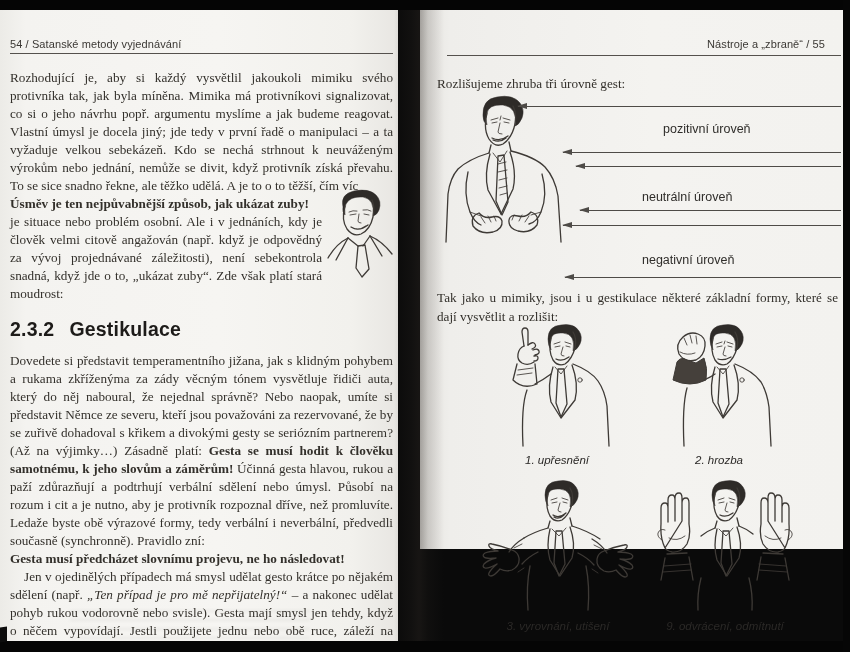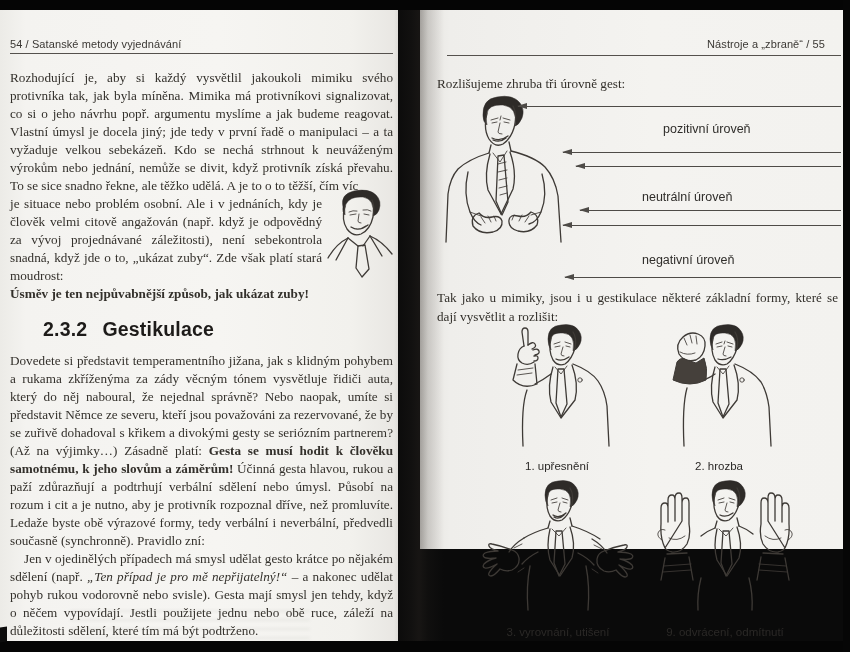--- a/index.html
+++ b/index.html
@@ -47,41 +47,41 @@
   .para1a { margin-top:15px; }
   .narrow-col { width:312px; }
   .bold-line { font-weight:bold; }
   .indented { text-indent:14px; }
   .it { font-style:italic; }
 
   .section-heading {
     font-family:"Liberation Sans", sans-serif; font-weight:bold; font-size:19.5px; color:#1d1b19;
     margin:15px 0 11px 0; letter-spacing:.2px;
   }
-  .section-heading .num { margin-right:15px;margin-left:33px; }
+  .section-heading .num { margin-right:15px; }
 
   
   .intro-line { position:absolute; left:17px; top:66px; width:400px; font-size:13.2px; color:#33302b; }
   .big-figure { position:absolute; left:23px; top:82px; }
   .levels { position:absolute; left:0; top:0; width:423px; height:300px; pointer-events:none; }
   .arrow { position:absolute; height:0; border-top:1.4px solid #4e4b47; }
   .arrow::before {
     content:""; position:absolute; left:-1px; top:-4.4px;
     border-top:3.6px solid transparent; border-bottom:3.6px solid transparent;
     border-right:10px solid #4e4b47;
   }
   .level-label {
     position:absolute; left:222px; font-family:"Liberation Sans", sans-serif;
     font-size:12.5px; color:#2f2d2a;
   }
   .body2 { position:absolute; left:17px; top:279px; width:401px; font-size:13.2px; line-height:18.5px; text-align:justify; color:#33302b; }
 
   .fig { position:absolute; text-align:center; }
   .fig-caption {
-    font-family:"Liberation Sans", sans-serif; font-size:11.5px; color:#2b2927; margin-top:8px;
+    font-family:"Liberation Sans", sans-serif; font-size:11.5px; color:#2b2927; margin-top:2px;font-style:italic;
   }
 
   
   .sk { fill:none; stroke:#3e3a36; stroke-width:1.3; stroke-linecap:round; stroke-linejoin:round; }
   .thin { stroke-width:.85; }
   .hair { fill:#2e2b28; stroke:#2e2b28; stroke-width:.5; }
   .sleeve-dark { fill:#45403b; stroke:#3e3a36; stroke-width:1; }
 
   .face-float { position:absolute; left:320px; top:176px; }
 
@@ -97,41 +97,42 @@
 
 <div class="scan">
 
   <div class="page-left">
     <div class="pg-header">54 / Satanské metody vyjednávání</div>
     <hr class="rule-left">
 
     <p class="body-text para1a">Rozhodující je, aby si každý vysvětlil jakoukoli mimiku svého protivníka tak, jak byla míněna. Mimika má protivníkovi signalizovat, co si o jeho návrhu popř. argumentu myslíme a jak budeme reagovat. Vlastní úmysl je docela jiný; jde tedy v první řadě o manipulaci – a ta vyžaduje velkou sebekázeň. Kdo se nechá strhnout k neuváženým výrokům nebo jednání, nemůže se divit, když protivník získá převahu. To se sice snadno řekne, ale těžko udělá. A je to o to těžší, čím víc</p>
 
     <div class="narrow-col">
+      <p class="body-text bold-line">Úsměv je ten nejpůvabnější způsob, jak ukázat zuby!</p>
       <p class="body-text">je situace nebo problém osobní. Ale i v jednáních, kdy je člověk velmi citově angažován (např. když je odpovědný za vývoj projednávané záležitosti), není sebekontrola snadná, když jde o to, „ukázat zuby“. Zde však platí stará moudrost:</p>
-      <p class="body-text bold-line">Úsměv je ten nejpůvabnější způsob, jak ukázat zuby!</p>
     </div>
 
     <svg class="face-float" width="80" height="92" viewBox="0 0 80 92">
       <path class="hair" d="M23,21 Q20,8 34,5 Q49,2 56,9 Q62,15 59,24 Q57,29 53,30 Q55,13 43,11 Q30,10 26,18 Q24,22 25,29 Q22,26 23,21 Z"></path>
       <path class="sk" d="M25,20 Q21,34 27,43 Q33,51 41,48 Q50,44 53,31 Q55,20 52,14"></path>
       <path class="sk thin" d="M29,26 Q33,24 37,25 M43,24 Q48,23 51,25"></path>
       <path class="sk thin" d="M30,29 L36,28 M44,28 L49,29"></path>
       <path class="sk thin" d="M39,28 L38,35 Q38,37 41,37"></path>
       <path class="sk" d="M31,41 Q39,46 48,39 M33,42 Q39,45 46,40"></path>
       <path class="sk" d="M8,72 Q16,58 28,52 M72,68 Q62,55 50,50"></path>
       <path class="sk" d="M28,52 L38,60 M50,50 L43,60"></path>
       <path class="sk" d="M38,60 L45,59 L49,83 L42,91 L36,82 Z"></path>
       <path class="sk" d="M28,52 L16,74 M50,50 L62,70"></path>
     </svg>
 
     <h2 class="section-heading"><span class="num">2.3.2</span><span>Gestikulace</span></h2>
 
     <p class="body-text"><span>Dovedete si představit temperamentního jižana, jak s klidným pohybem a rukama zkříženýma za zády věcným tónem vysvětluje řidiči auta, který do něj naboural, že nejednal správně? Nebo naopak, umíte si představit Němce ze severu, kteří jsou považováni za rezervované, že by se zuřivě dohadoval s křikem a divokými gesty se seriózním partnerem? (Až na výjimky…) Zásadně platí: </span><b>Gesta se musí hodit k člověku samotnému, k jeho slovům a záměrům!</b><span> Účinná gesta hlavou, rukou a paží zdůrazňují a podtrhují verbální sdělení nebo úmysl. Působí na rozum i cit a je nutno, aby je protivník rozpoznal dříve, než promluvíte. Ledaže byste obě výrazové formy, tedy verbální i neverbální, předvedli současně (synchronně). Pravidlo zní:</span></p>
 
+    <p class="body-text bold-line">Gesta musí předcházet slovnímu projevu, ne ho následovat!</p>
 
     <p class="body-text indented"><span>Jen v ojedinělých případech má smysl udělat gesto krátce po nějakém sdělení (např. </span><span class="it">„Ten případ je pro mě nepřijatelný!“</span><span> – a nakonec udělat pohyb rukou vodorovně nebo svisle). Gesta mají smysl jen tehdy, když o něčem vypovídají. Jestli použijete jednu nebo obě ruce, záleží na důležitosti sdělení, které tím má být podtrženo.</span></p>
 
     <div class="ghost ghost-left"></div>
   </div>
 
   <div class="page-right">
     <div class="pg-header">Nástroje a „zbraně“ / 55</div>
     <hr class="rule-right">
 

